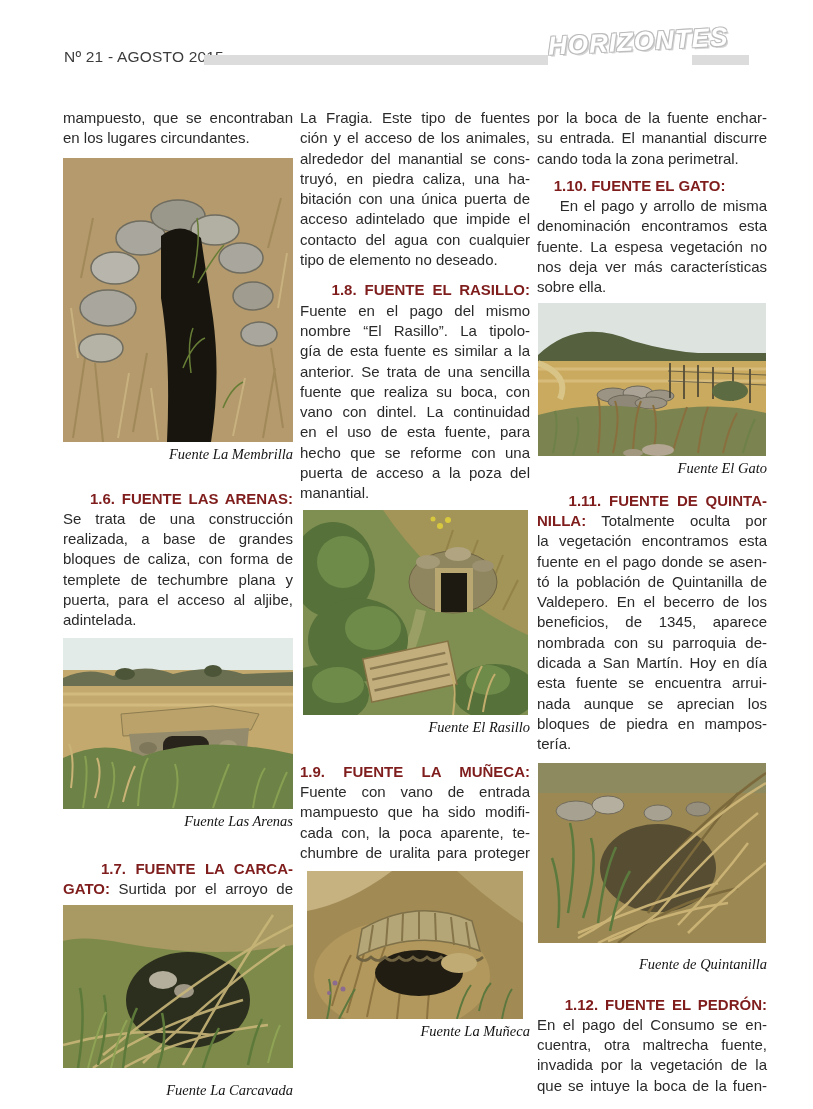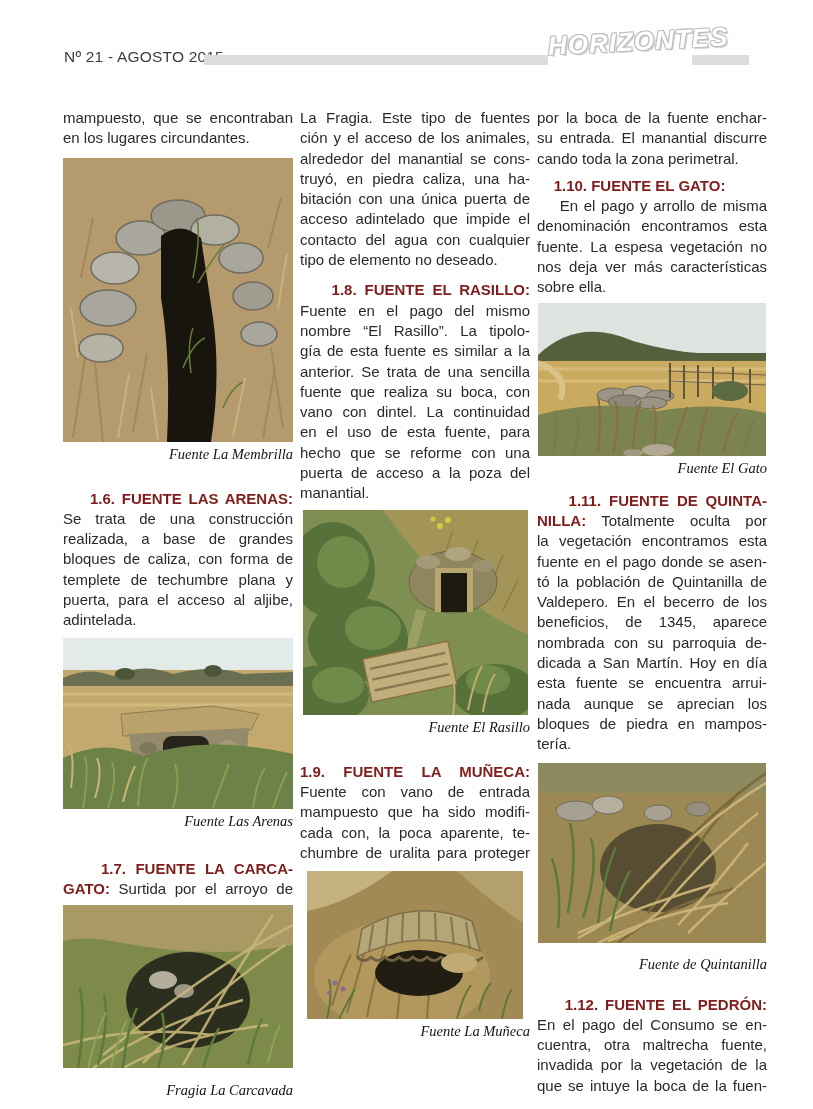--- a/index.html
+++ b/index.html
@@ -156,21 +156,21 @@
               <path d="M60,163 Q120,130 205,120"></path>
           </g>
           <g stroke="#5d7a3b" stroke-width="2.5" fill="none">
             <path d="M15,163 q8,-50 2,-80 M35,160 q12,-44 6,-70 M60,163 q4,-40 14,-60 M95,163 q10,-30 4,-55 M140,163 q8,-26 16,-40 M185,160 q6,-30 14,-46"></path>
           </g>
           <g stroke="#8fa355" stroke-width="2" fill="none">
             <path d="M25,163 q10,-40 18,-56 M48,163 q8,-34 16,-48 M205,158 q6,-26 12,-38"></path>
           </g>
         </svg>
       </div>
-      <div class="caption" style="margin-top:13px;">Fragia La Carcavada</div>
+      <div class="caption" style="margin-top:13px;">Fuente La Carcavada</div>
 
     </div>
 
     <div class="col">
 
       <div class="para">
           <div class="tline">La Fragia. Este tipo de fuentes</div>
           <div class="tline">ción y el acceso de los animales,</div>
           <div class="tline">alrededor del manantial se cons-</div>
           <div class="tline">truyó, en piedra caliza, una ha-</div>

